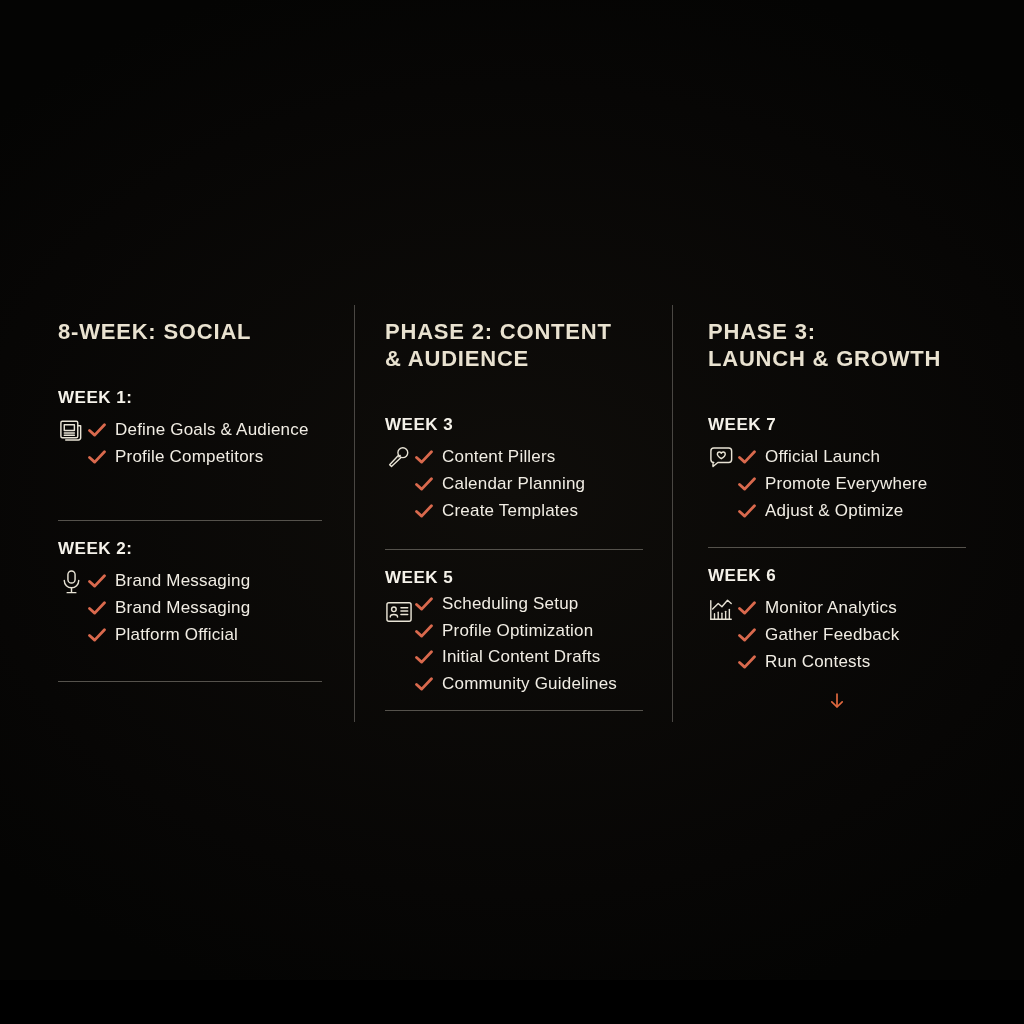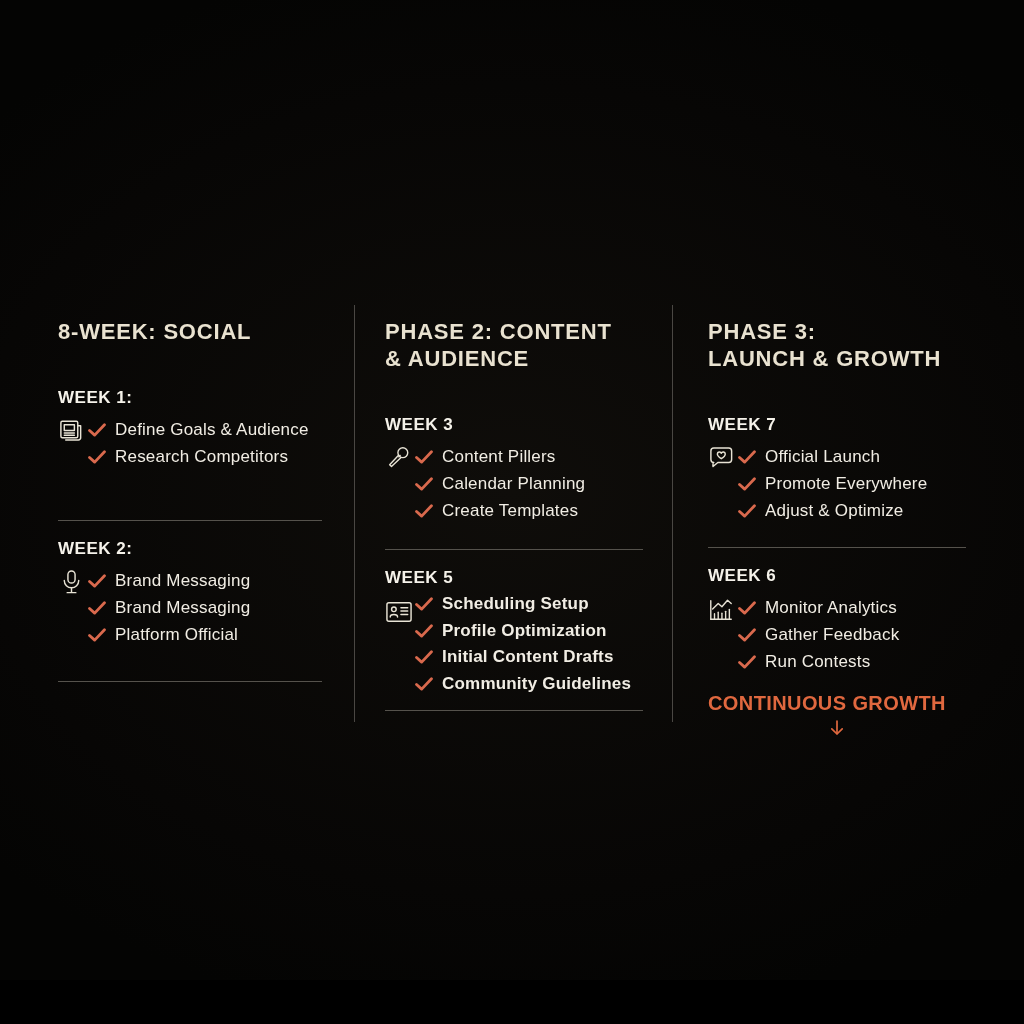--- a/index.html
+++ b/index.html
@@ -26,21 +26,21 @@
     font-size:22px;line-height:27px;font-weight:700;
     letter-spacing:0.8px;color:#e9e2d0;
   }
   .section{margin-top:42px;}
   .section.s2{margin-top:17px;}
   .week-heading{
     font-size:17px;line-height:21px;font-weight:700;
     letter-spacing:0.5px;color:#f5f2ea;
   }
   .items{position:relative;margin-top:8px;text-align:center;}
-  .items.tight{margin-top:3px;font-weight:bold;}
+  .items.tight{margin-top:3px;}
   .icon-slot{position:absolute;left:0;top:1px;width:27px;height:30px;}
   .icon-slot.mid{top:9px;}
   .icon-slot svg{display:block;}
   .item-row{display:flex;align-items:center;height:27px;padding-left:30px;}
   .items.compact .item-row{height:26.5px;}
   .check{flex:none;width:18px;height:14px;margin-right:9px;}
   .item-text{
     font-size:17px;color:#f1ede4;letter-spacing:0.2px;white-space:nowrap;
   }
   .hdivider{height:1px;background:#55524c;}
@@ -87,21 +87,21 @@
         <div class="item-row">
           <svg class="check" viewBox="0 0 19 15">
               <polyline class="ck" points="1.5,8 7,13 17.5,1.8"></polyline>
             </svg>
           <span class="item-text">Define Goals &amp; Audience</span>
         </div>
         <div class="item-row">
           <svg class="check" viewBox="0 0 19 15">
               <polyline class="ck" points="1.5,8 7,13 17.5,1.8"></polyline>
             </svg>
-          <span class="item-text">Research Competitors</span>
+          <span class="item-text">Profile Competitors</span>
         </div>
       </div>
     </div>
 
     <div class="hdivider hd-c1a"></div>
 
     <div class="section s2">
       <div class="week-heading">WEEK 2:</div>
       <div class="items">
         <span class="icon-slot">
@@ -286,21 +286,20 @@
         <div class="item-row">
           <svg class="check" viewBox="0 0 19 15">
               <polyline class="ck" points="1.5,8 7,13 17.5,1.8"></polyline>
             </svg>
           <span class="item-text">Run Contests</span>
         </div>
       </div>
     </div>
 
     <div class="growth-footer">
-      <div class="growth-label">CONTINUOUS GROWTH</div>
       <span class="growth-arrow">
         <svg width="20" height="20" viewBox="0 0 20 20">
           <line class="ar" x1="10" y1="3" x2="10" y2="15.5"></line>
           <polyline class="ar" points="4.8,10.8 10,16 15.2,10.8"></polyline>
         </svg>
       </span>
     </div>
   </div>
 
 </div>

